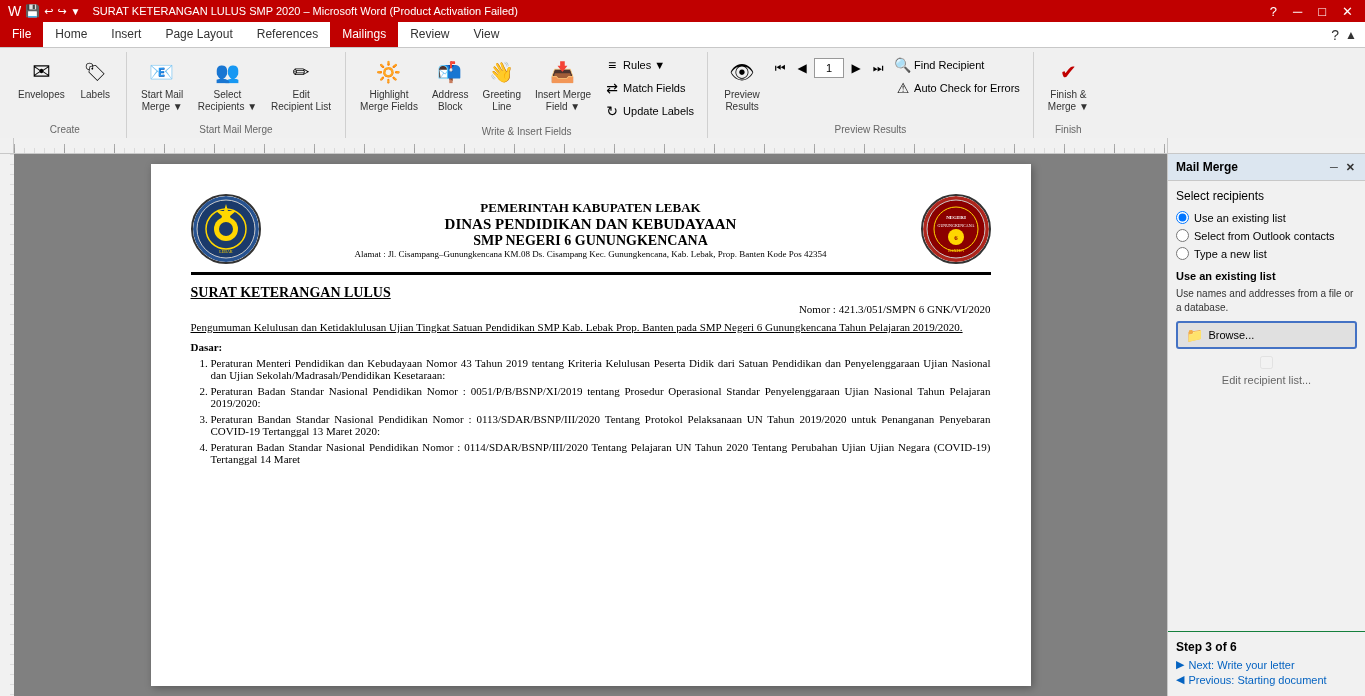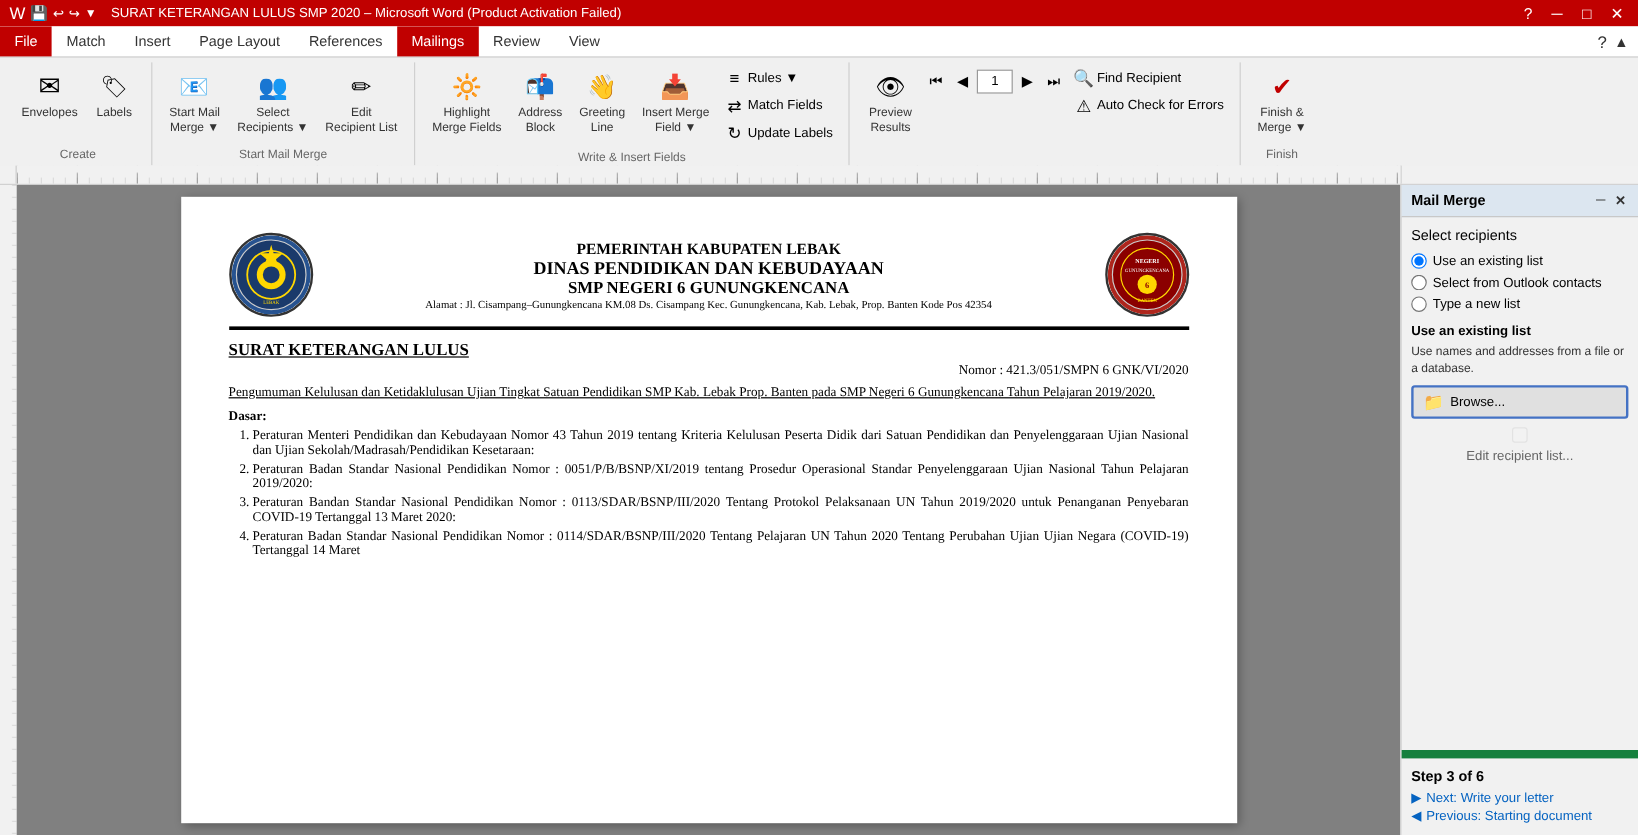--- a/index.html
+++ b/index.html
@@ -76,21 +76,21 @@
       background: #e0e0e0; border: 1px solid #999;
       border-radius: 3px; padding: 4px 8px; cursor: pointer;
       font-size: 11px; margin-bottom: 4px;
       border: 2px solid #4472c4;
     }
     .edit-list-btn { display: flex; align-items: center; gap: 5px; padding: 3px 8px; cursor: pointer; font-size: 11px; color: #666; flex-direction: column; }
     .edit-list-btn input[type=checkbox] { cursor: pointer; }
 
     
     .panel-footer {
-      border-top: 7px solid #15803d;
+      border-top: 1px solid #15803d;
       padding: 8px;
       background: #f1f1f1;
     }
     .step-indicator { font-weight: bold; font-size: 12px; margin-bottom: 4px; }
     .step-link { display: flex; align-items: center; gap: 4px; color: #0563c1; cursor: pointer; font-size: 11px; margin-bottom: 2px; }
 
     
     .doc-header { display: flex; align-items: center; justify-content: space-between; border-bottom: 3px solid black; padding-bottom: 8px; margin-bottom: 10px; }
     .doc-header-text { text-align: center; flex: 1; }
     .doc-header-text .dept1 { font-size: 13px; font-weight: bold; }
@@ -133,21 +133,21 @@
   <div class="title-bar-controls">
     <span class="title-bar-btn">?</span>
     <span class="title-bar-btn">─</span>
     <span class="title-bar-btn">□</span>
     <span class="title-bar-btn">✕</span>
   </div>
 </div>
 
 <div class="ribbon-tabs">
   <div class="ribbon-tab isFile" style="background:#c00000;color:white;padding:5px 12px;">File</div>
-  <div class="ribbon-tab">Match</div>
+  <div class="ribbon-tab">Home</div>
   <div class="ribbon-tab">Insert</div>
   <div class="ribbon-tab">Page Layout</div>
   <div class="ribbon-tab">References</div>
   <div class="ribbon-tab active" style="background:#c00000;color:white;">Mailings</div>
   <div class="ribbon-tab">Review</div>
   <div class="ribbon-tab">View</div>
   <div style="flex:1; display:flex; justify-content:flex-end; align-items:center; padding-right:8px;">
     <span style="cursor:pointer;font-size:14px;color:#333;">?</span>
     <span style="cursor:pointer;font-size:12px;color:#333;margin-left:6px;">▲</span>
   </div>
@@ -250,20 +250,21 @@
         <div class="ribbon-small-btn">
           <span class="ribbon-small-icon">🔍</span>
           <span>Find Recipient</span>
         </div>
         <div class="ribbon-small-btn">
           <span class="ribbon-small-icon">⚠</span>
           <span>Auto Check for Errors</span>
         </div>
       </div>
     </div>
+    <div class="ribbon-group-label">Preview Results</div>
   </div>
 
   <div class="ribbon-group" style="border-right:none;">
     <div class="ribbon-group-items">
       <div class="ribbon-btn" style="min-width:52px;">
         <div class="ribbon-btn-icon" style="font-size:20px; color:#c00000;">✔</div>
         <div class="ribbon-btn-label">Finish &amp;<br>Merge ▼</div>
       </div>
     </div>
     <div class="ribbon-group-label">Finish</div>

